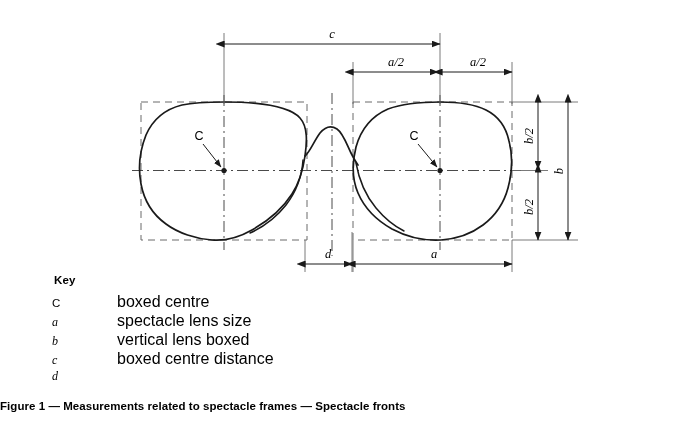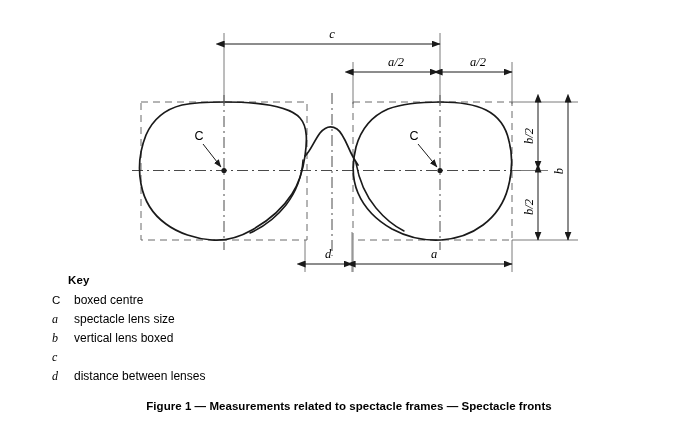--- a/index.html
+++ b/index.html
@@ -33,21 +33,21 @@
     position: absolute;
     left: 52px;
     top: 274px;
     width: 330px;
   }
   .key-title {
     font-family: "Liberation Sans", sans-serif;
     font-size: 11.5px;
     font-weight: bold;
     color: #000;
-    margin: 0 0 7px 16px;
+    margin: 0 0 7px 2px;
     letter-spacing: 0.1px;
   }
   .key-row {
     display: flex;
     align-items: baseline;
     height: 19px;
   }
   .key-sym {
     width: 22px;
     flex: 0 0 22px;
@@ -58,30 +58,30 @@
     font-family: "Liberation Sans", sans-serif;
     font-style: normal;
   }
   .key-sym.italic-serif {
     font-family: "Liberation Serif", serif;
     font-style: italic;
     font-size: 12px;
   }
   .key-desc {
     font-family: "Liberation Sans", sans-serif;
-    font-size: 12px;
+    font-size: 16px;
     color: #000;
     white-space: nowrap;
+    margin-left: 43px;
   }
   .figure-caption {
     position: absolute;
     left: 0;
     top: 400px;
     width: 698px;
-    text-align: center;
     font-family: "Liberation Sans", sans-serif;
     font-size: 11.5px;
     font-weight: bold;
     color: #000;
     letter-spacing: 0.05px;
   }
   .dim-label {
     font-family: "Liberation Serif", serif;
     font-style: italic;
     font-size: 12.5px;
@@ -249,23 +249,23 @@
       <span class="key-desc">spectacle lens size</span>
     </div>
 
     <div class="key-row">
       <span class="key-sym italic-serif">b</span>
       <span class="key-desc">vertical lens boxed</span>
     </div>
 
     <div class="key-row">
       <span class="key-sym italic-serif">c</span>
+      <span class="key-desc">boxed centre distance</span>
     </div>
 
     <div class="key-row">
       <span class="key-sym italic-serif">d</span>
-      <span class="key-desc">distance between lenses</span>
     </div>
   </div>
 
   <div class="figure-caption">Figure 1 — Measurements related to spectacle frames — Spectacle fronts</div>
 
 </div>
 
 </body></html>

